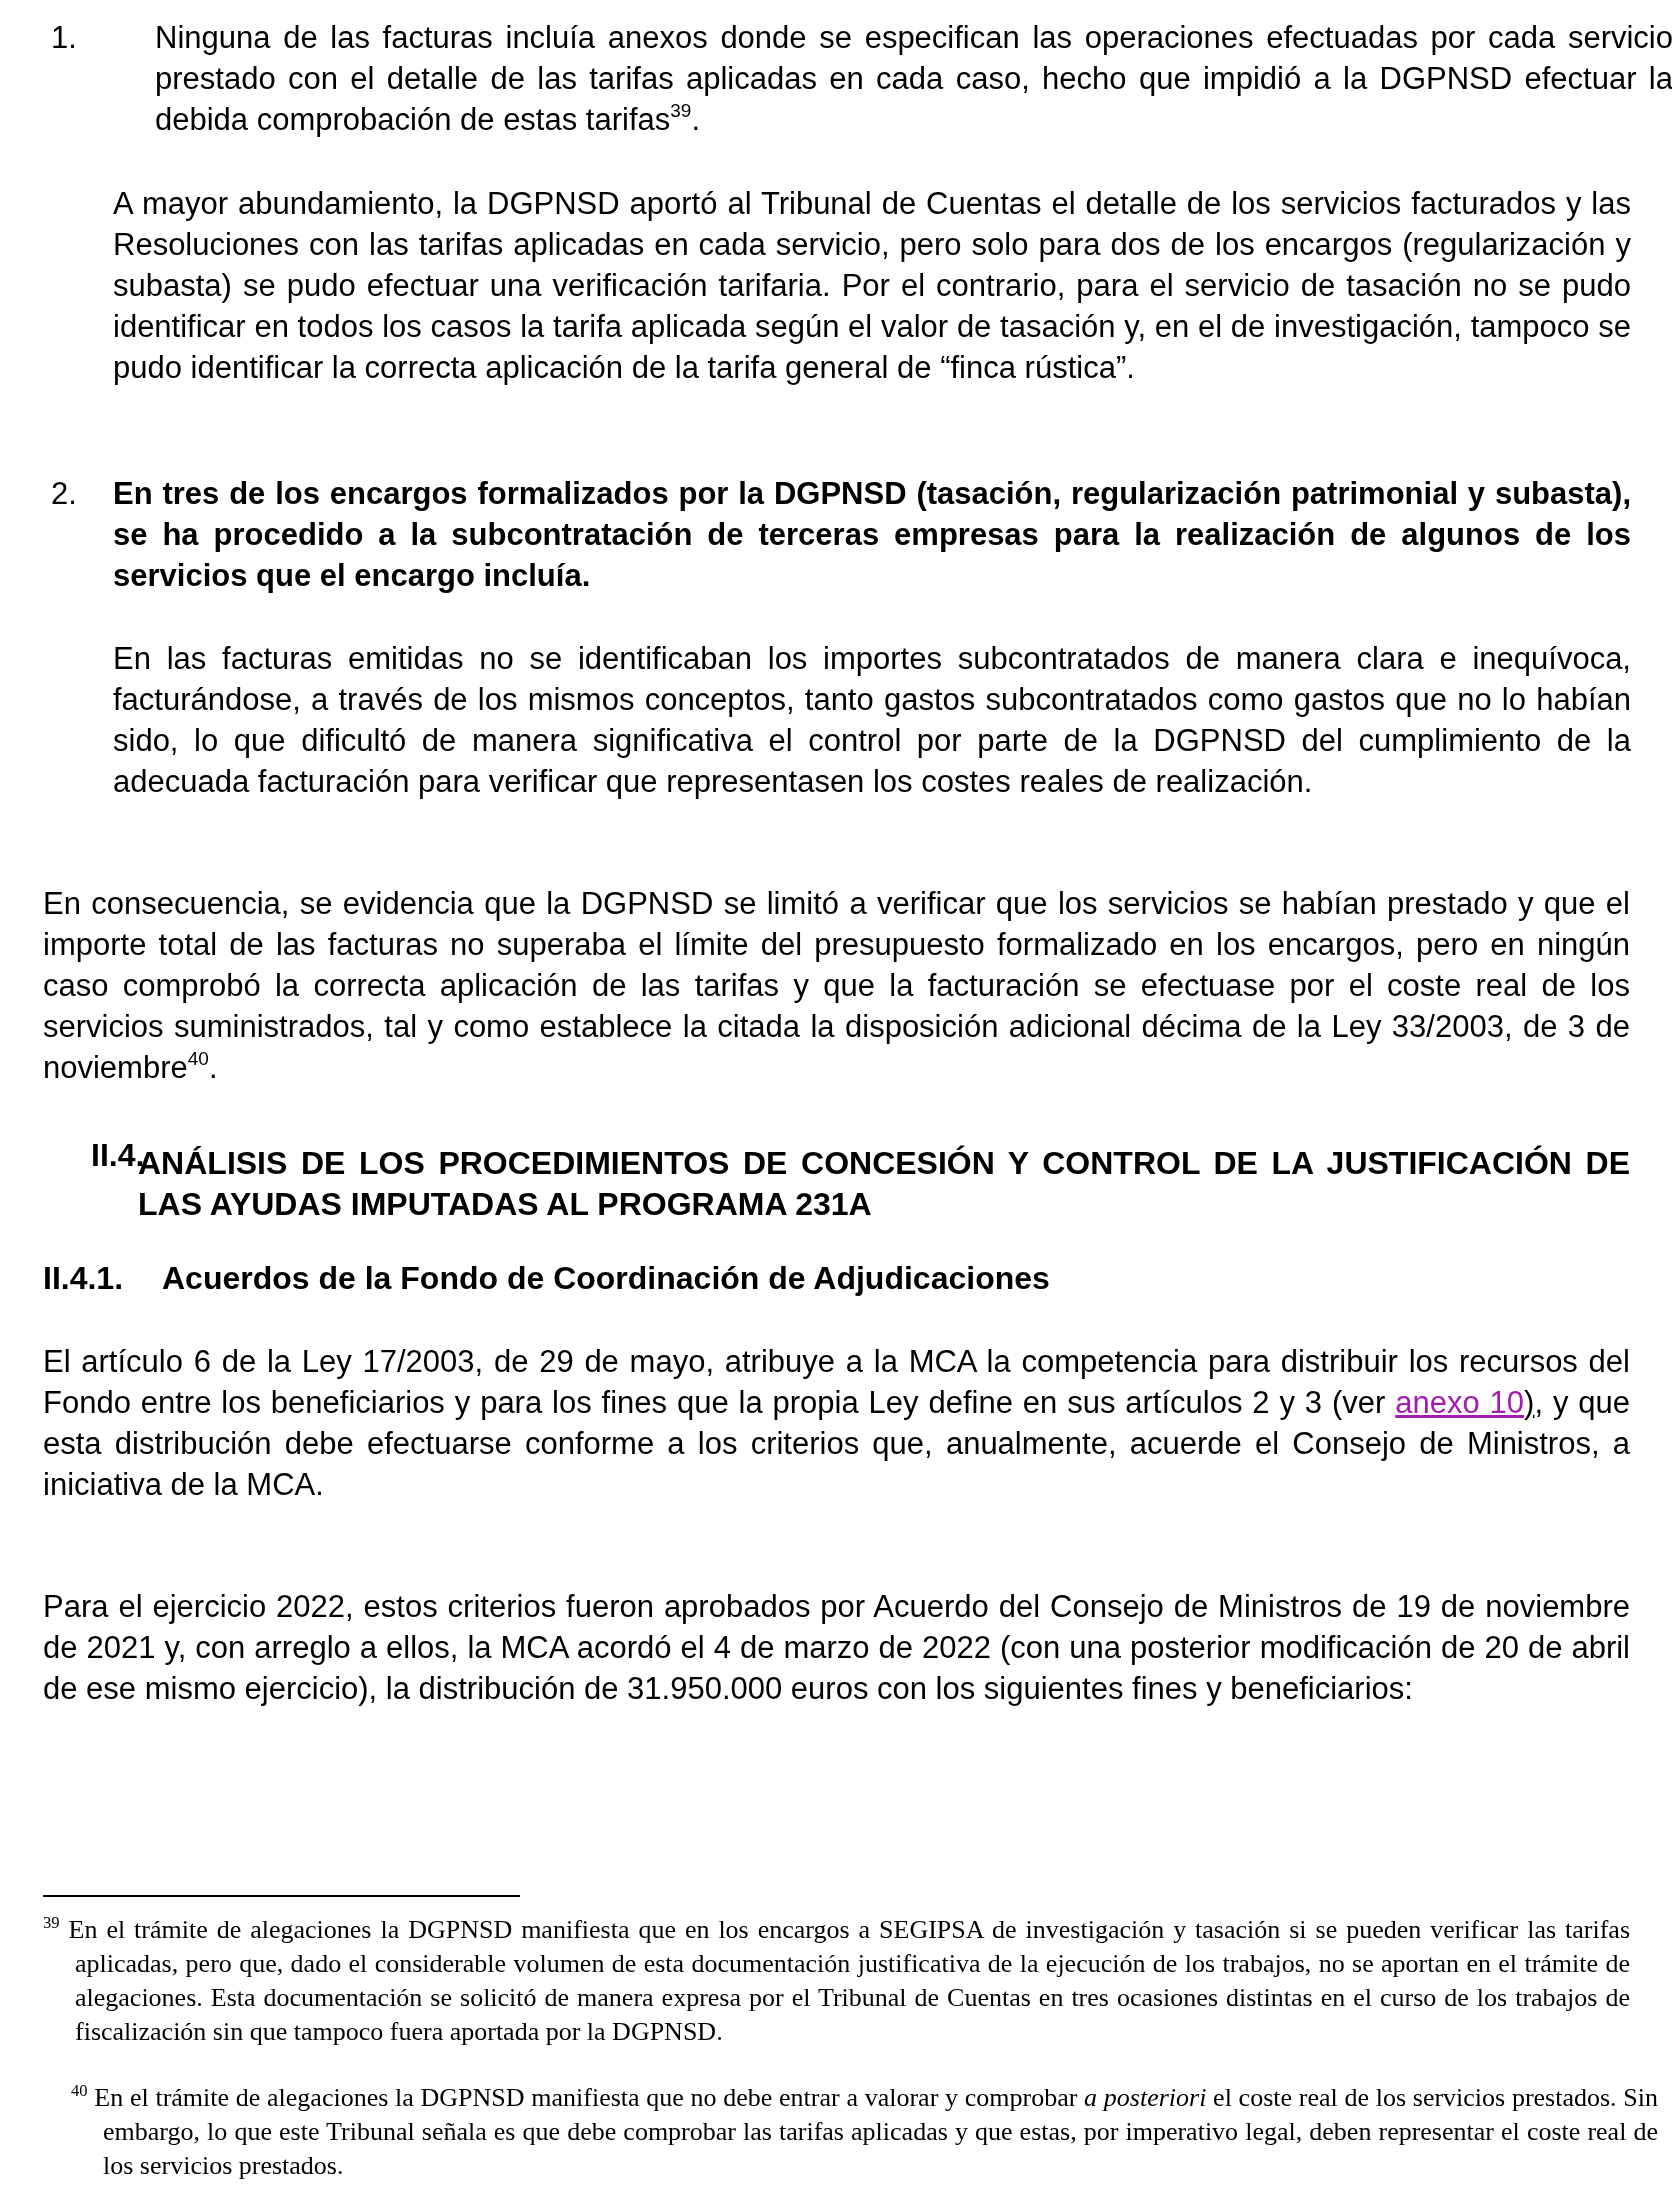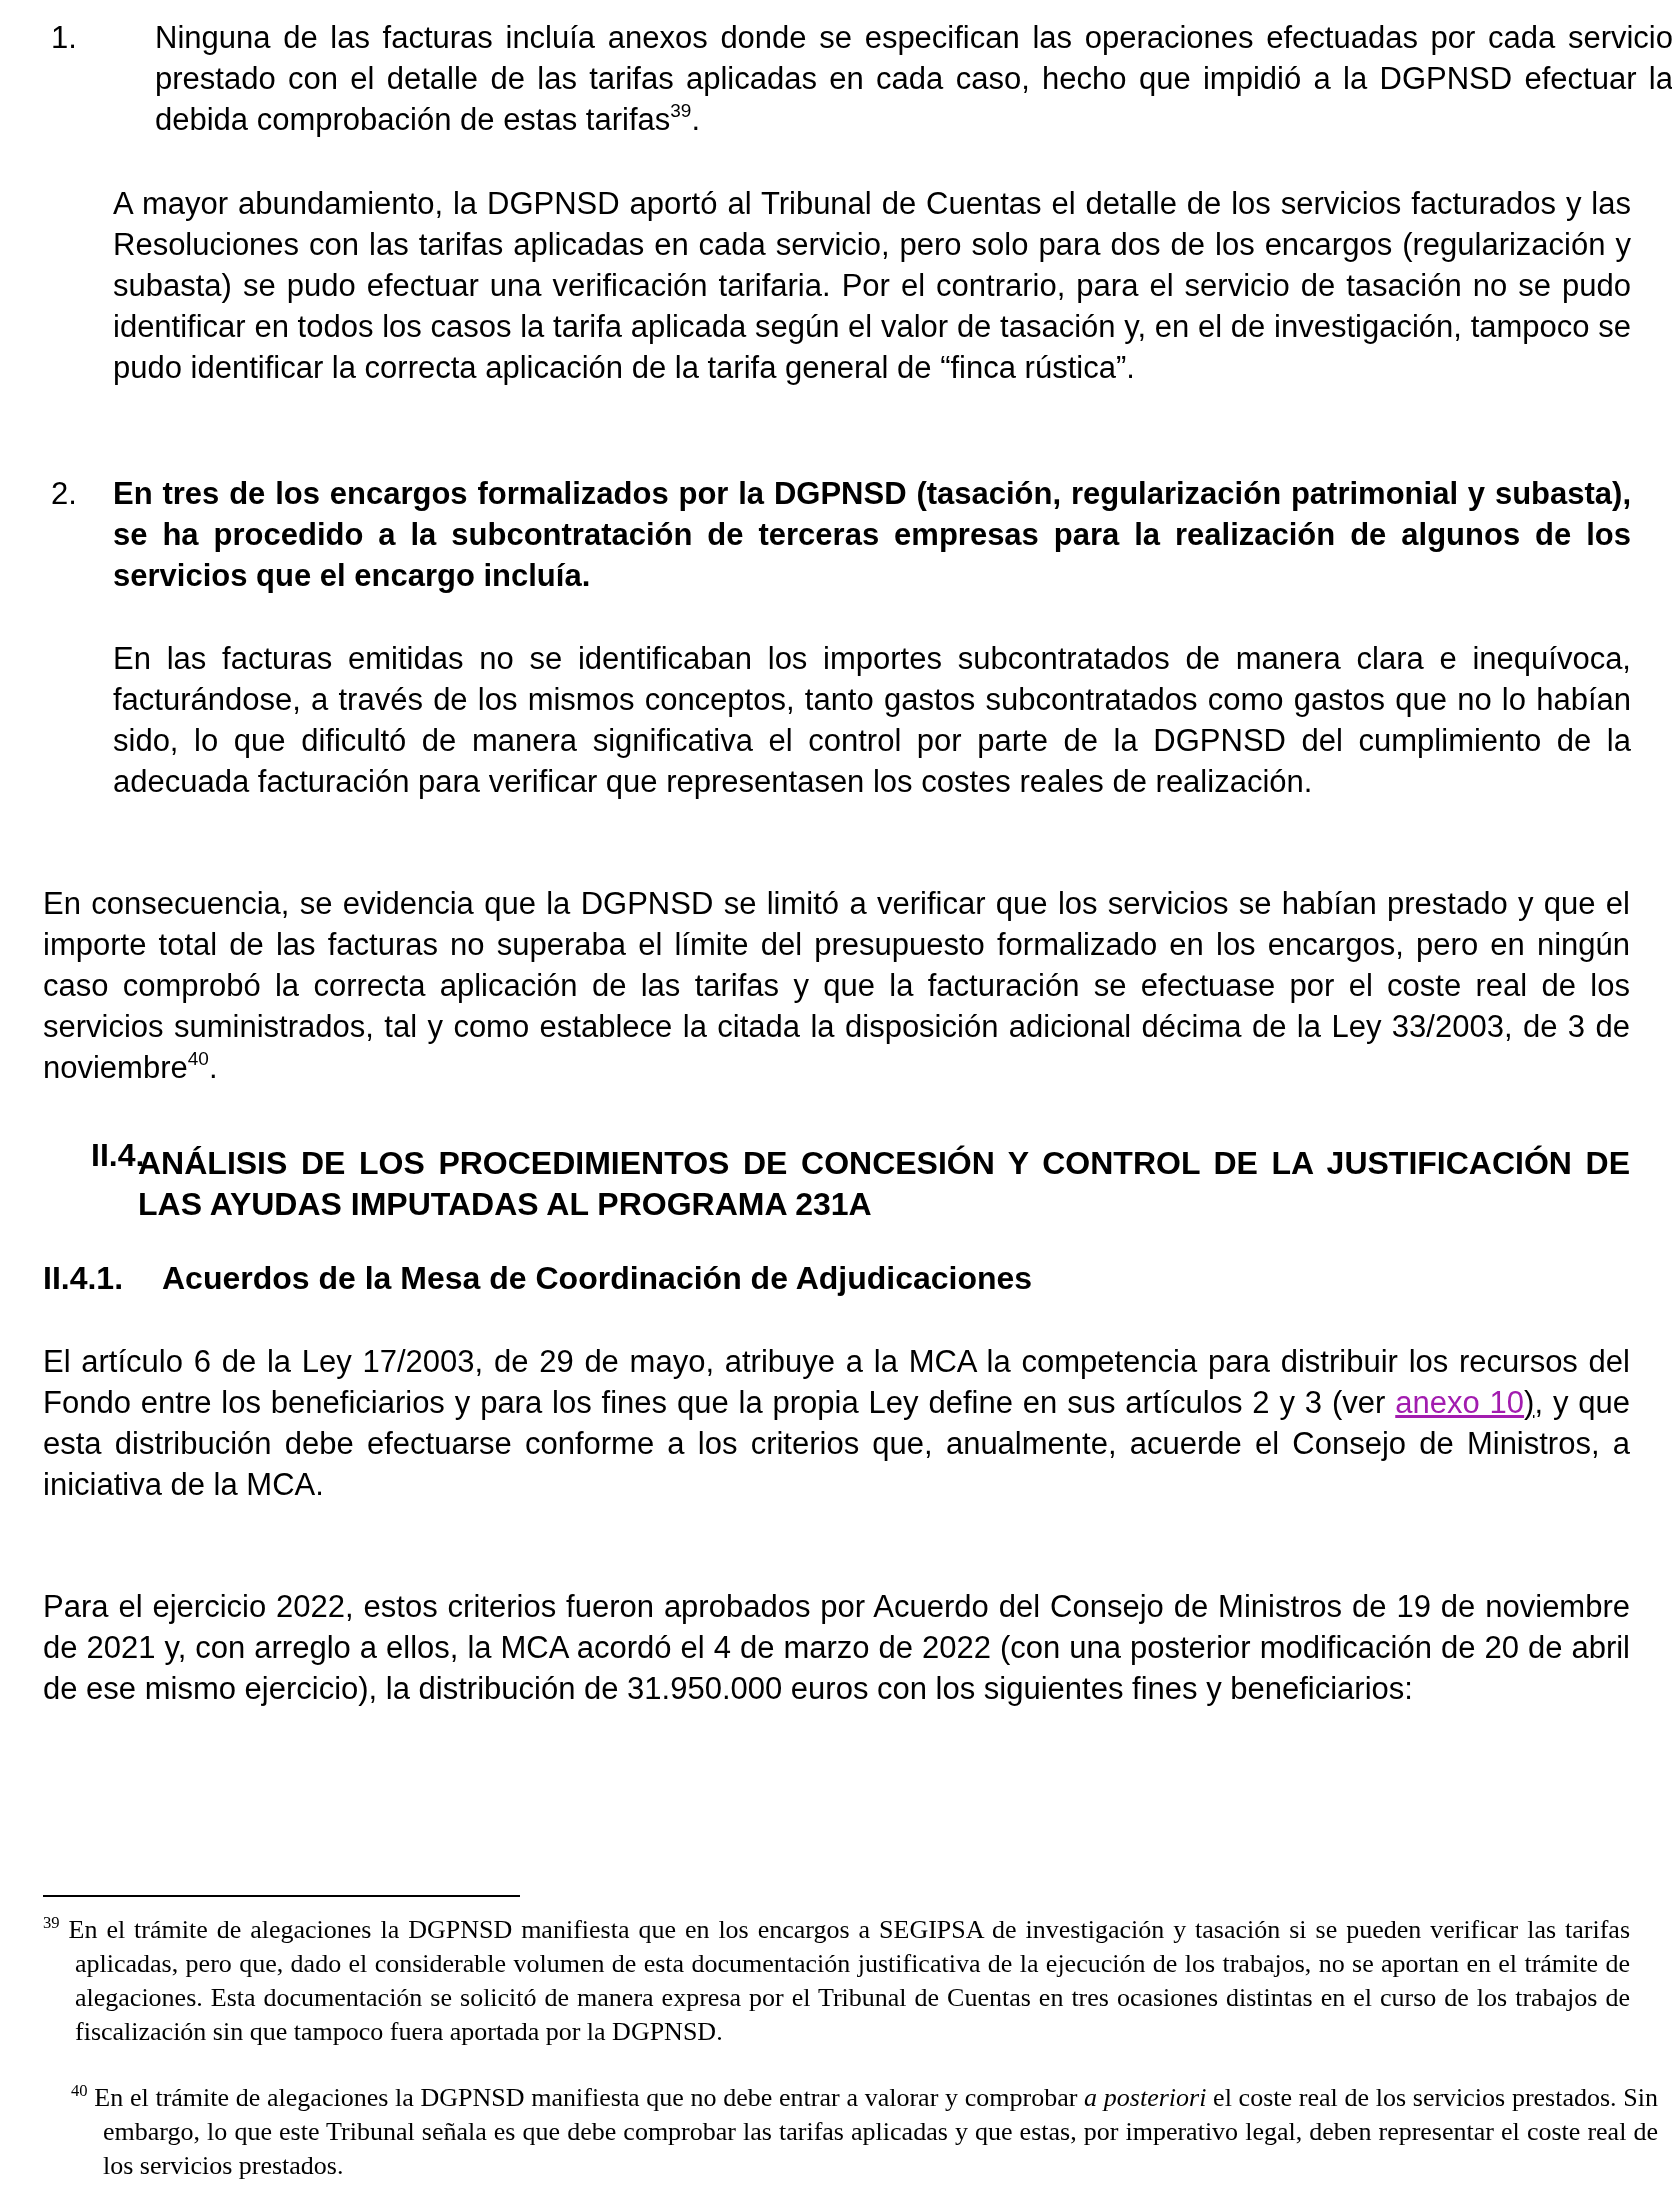--- a/index.html
+++ b/index.html
@@ -43,21 +43,21 @@
   <div class="p indented" style="top:473px;font-weight:bold;">En tres de los encargos formalizados por la DGPNSD (tasación, regularización patrimonial y subasta), se ha procedido a la subcontratación de terceras empresas para la realización de algunos de los servicios que el encargo incluía.</div>
 
   <div class="p indented" style="top:638px;">En las facturas emitidas no se identificaban los importes subcontratados de manera clara e inequívoca, facturándose, a través de los mismos conceptos, tanto gastos subcontratados como gastos que no lo habían sido, lo que dificultó de manera significativa el control por parte de la DGPNSD del cumplimiento de la adecuada facturación para verificar que representasen los costes reales de realización.</div>
 
   <div class="p" style="top:883px;"><span>En consecuencia, se evidencia que la DGPNSD se limitó a verificar que los servicios se habían prestado y que el importe total de las facturas no superaba el límite del presupuesto formalizado en los encargos, pero en ningún caso comprobó la correcta aplicación de las tarifas y que la facturación se efectuase por el coste real de los servicios suministrados, tal y como establece la citada la disposición adicional décima de la Ley 33/2003, de 3 de noviembre</span><sup>40</sup><span>.</span></div>
 
   <div class="h h1-num" style="top:1135px;">II.4.</div>
   <div class="h h1-text" style="top:1143px;">ANÁLISIS DE LOS PROCEDIMIENTOS DE CONCESIÓN Y CONTROL DE LA JUSTIFICACIÓN DE LAS AYUDAS IMPUTADAS AL PROGRAMA 231A</div>
 
   <div class="h h2-num" style="top:1258px;">II.4.1.</div>
-  <div class="h h2-text" style="top:1258px;">Acuerdos de la Mesa de Coordinación de Adjudicaciones</div>
+  <div class="h h2-text" style="top:1258px;">Acuerdos de la Fondo de Coordinación de Adjudicaciones</div>
 
   <div class="p" style="top:1341px;"><span>El artículo 6 de la Ley 17/2003, de 29 de mayo, atribuye a la MCA la competencia para distribuir los recursos del Fondo entre los beneficiarios y para los fines que la propia Ley define en sus artículos 2 y 3 (ver </span><a class="link" href="#">anexo 10</a><span class="underline-only">)</span><span>, y que esta distribución debe efectuarse conforme a los criterios que, anualmente, acuerde el Consejo de Ministros, a iniciativa de la MCA.</span></div>
 
   <div class="p" style="top:1586px;">Para el ejercicio 2022, estos criterios fueron aprobados por Acuerdo del Consejo de Ministros de 19 de noviembre de 2021 y, con arreglo a ellos, la MCA acordó el 4 de marzo de 2022 (con una posterior modificación de 20 de abril de ese mismo ejercicio), la distribución de 31.950.000 euros con los siguientes fines y beneficiarios:</div>
 
   <div class="rule"></div>
 
   <div class="fn" style="top:1913px;">
     <span class="fn-body"><sup class="fn-mark-sup">39</sup> <span>En el trámite de alegaciones la DGPNSD manifiesta que en los encargos a SEGIPSA de investigación y tasación si se pueden verificar las tarifas aplicadas, pero que, dado el considerable volumen de esta documentación justificativa de la ejecución de los trabajos, no se aportan en el trámite de alegaciones. Esta documentación se solicitó de manera expresa por el Tribunal de Cuentas en tres ocasiones distintas en el curso de los trabajos de fiscalización sin que tampoco fuera aportada por la DGPNSD.</span></span>
   </div>

